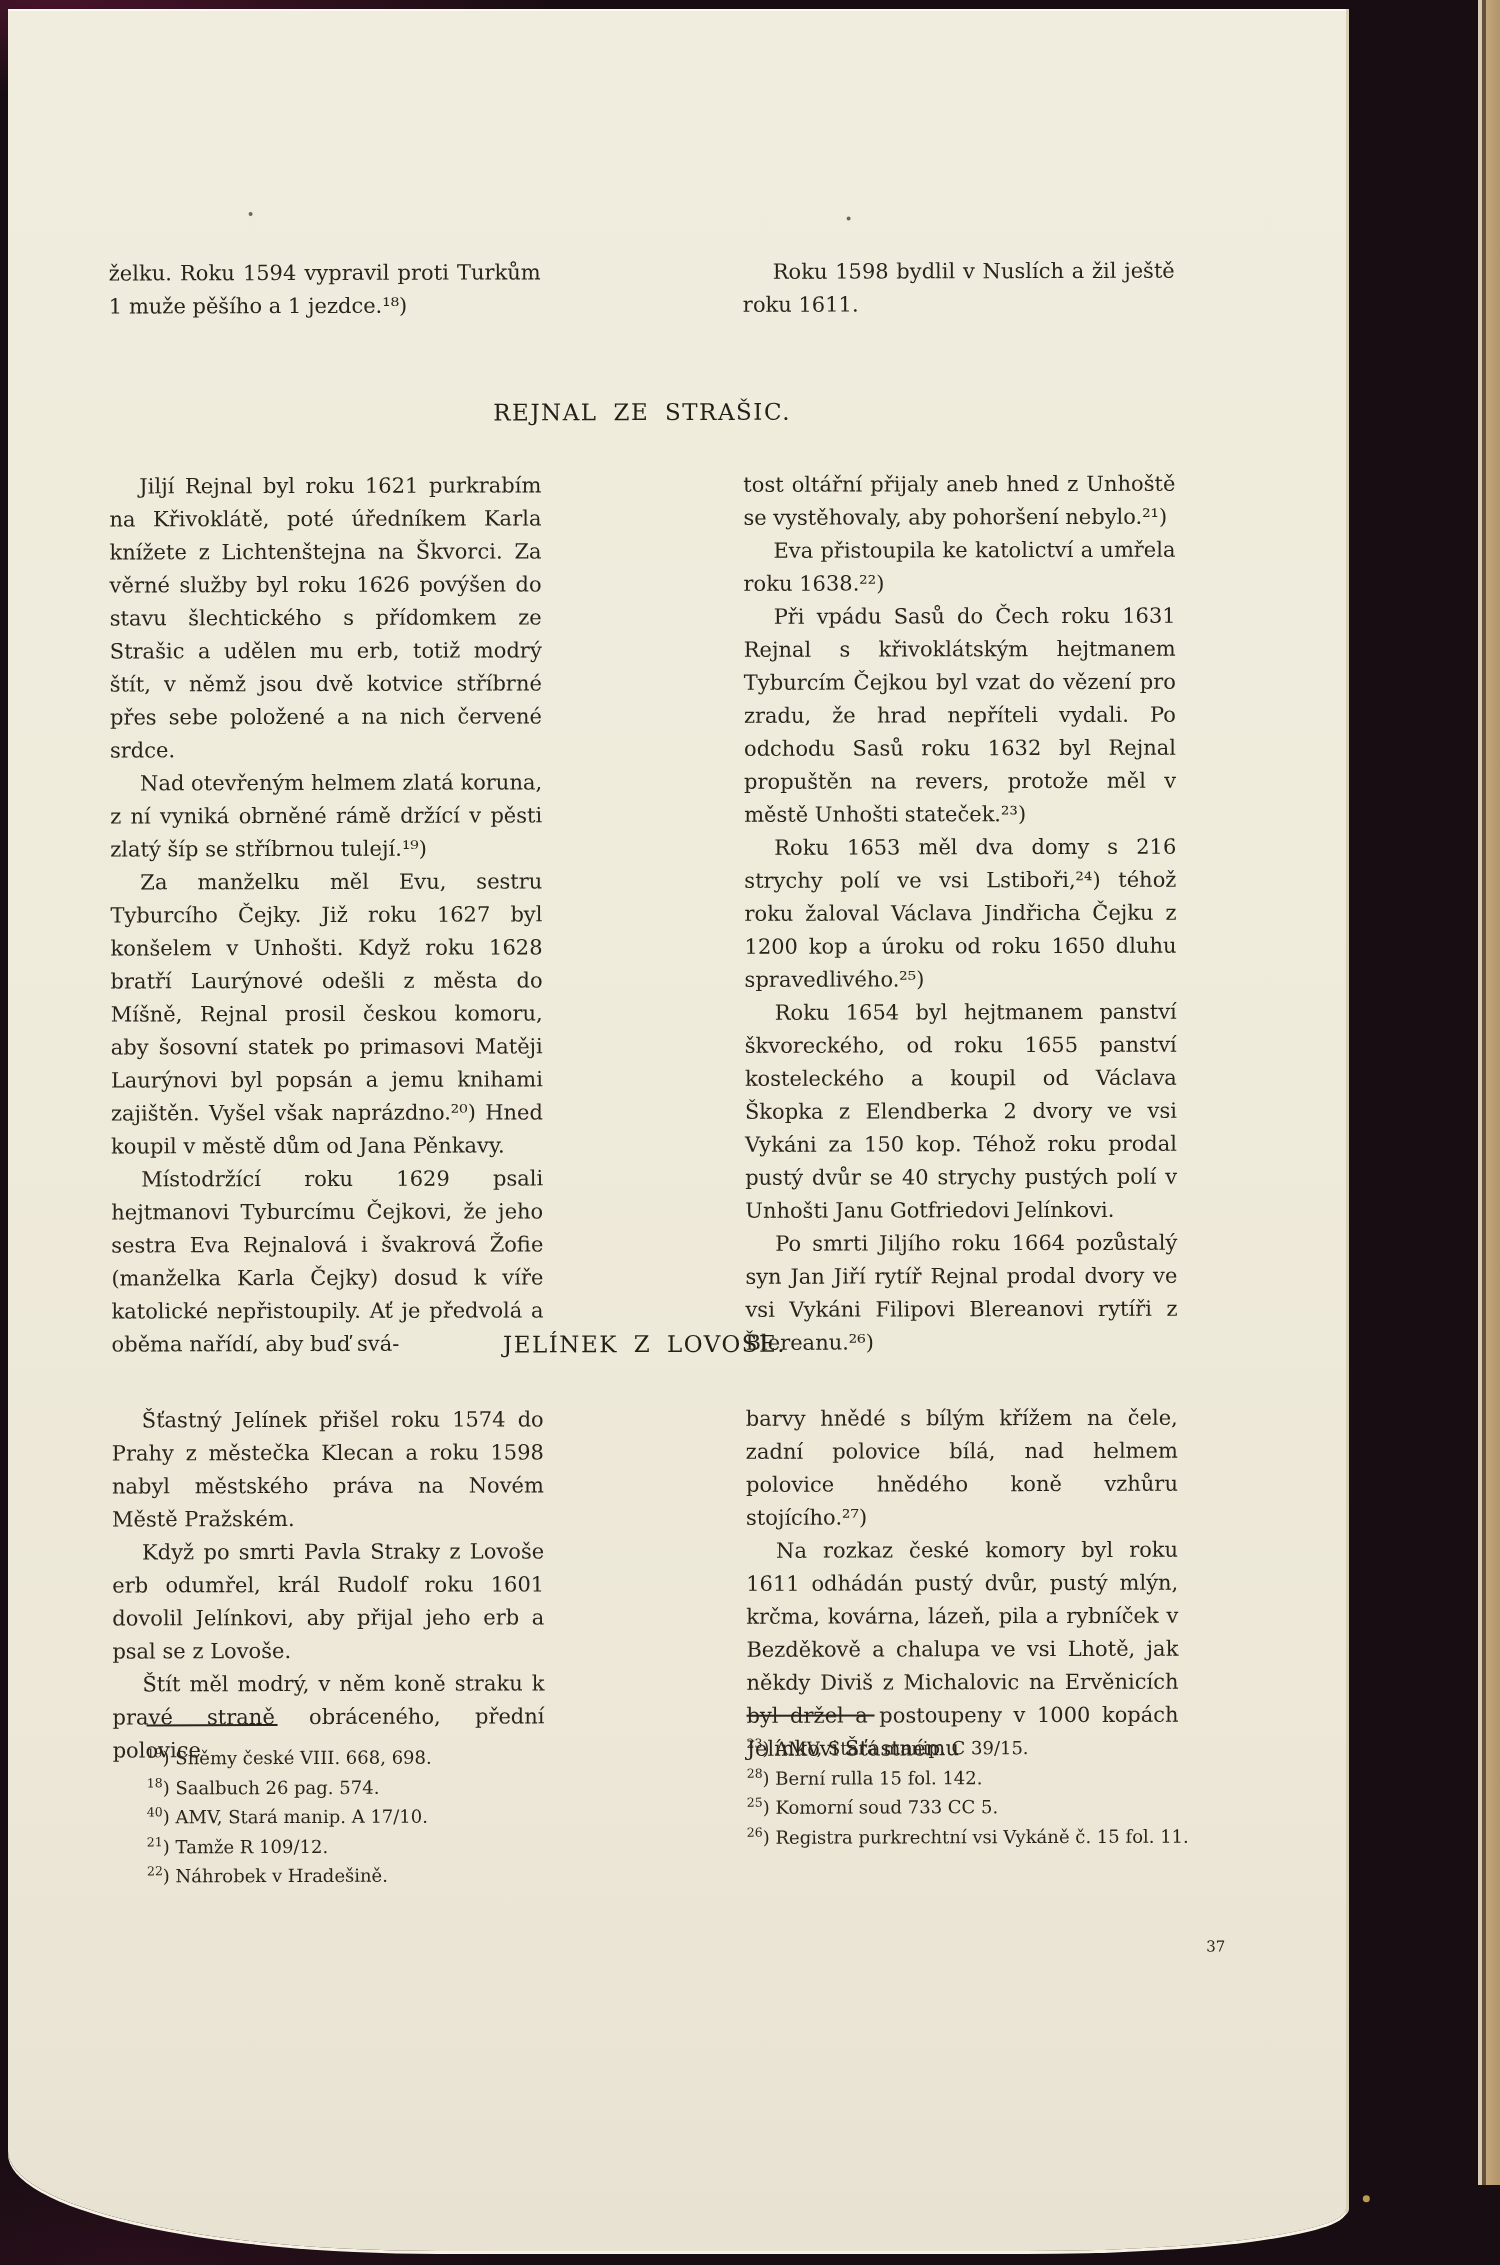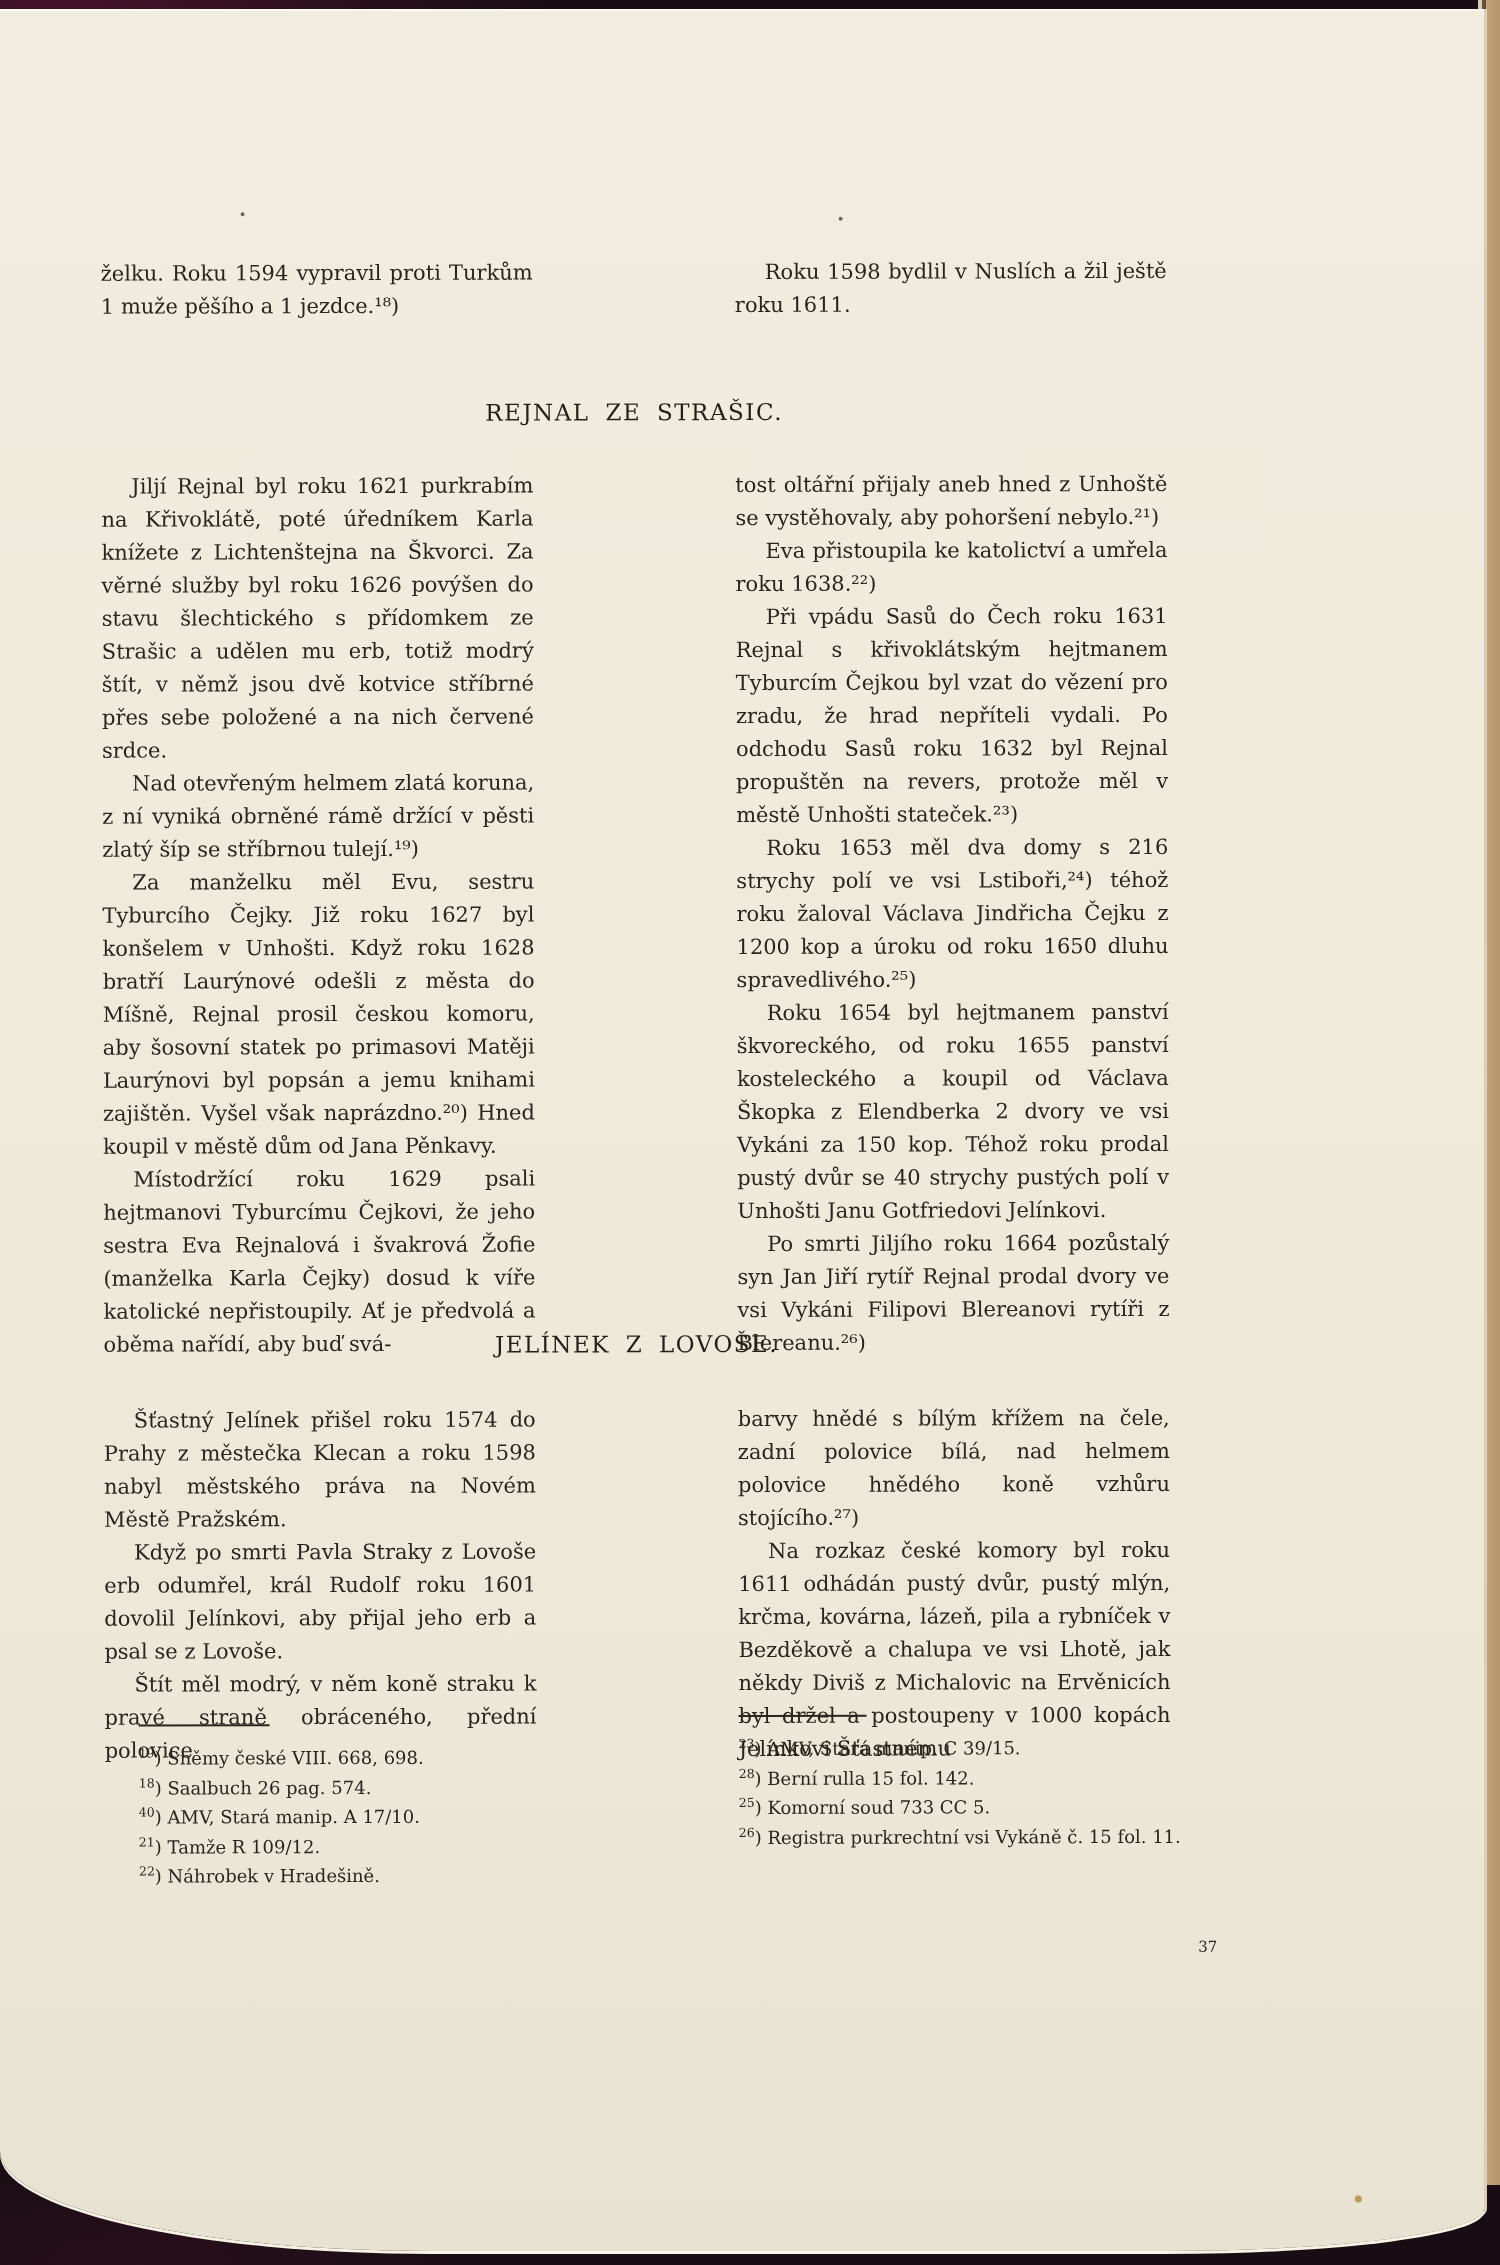--- a/index.html
+++ b/index.html
@@ -13,21 +13,21 @@
     background:
       radial-gradient(700px 130px at 60px 0px, #46132a, rgba(70,19,42,0) 72%),
       radial-gradient(500px 160px at 140px 2265px, #2a0f1c, rgba(42,15,28,0) 75%),
       #180d12;
   }
   .right-edge{
     position:absolute;top:0;right:0;width:22px;height:2185px;
     background:linear-gradient(90deg,#d8cdb4 0px,#d8cdb4 4px,#63503d 4px,#63503d 8px,#c2a67c 8px,#b3946a 22px);
   }
   .page{
-    position:absolute;left:0;top:9px;width:1484px;height:2240px;
+    position:absolute;left:8px;top:9px;width:1338px;height:2240px;
     background:linear-gradient(180deg,#f1edde 0%,#efebdb 45%,#ece7d7 78%,#e7e2d2 100%);
     border-top:2px solid #fcfaf0;
     border-bottom-left-radius:430px 100px;
     border-bottom-right-radius:320px 42px;
     box-shadow:0 3px 0 0 #f6f2e4, 3px 0 0 0 #d9cfb6;
   }
   .content{position:absolute;inset:0;transform:rotate(-0.15deg);color:#2b241c;}
 
   .col{position:absolute;width:432px;font-size:21px;line-height:33px;text-align:justify;}
   .col p{margin:0;}

